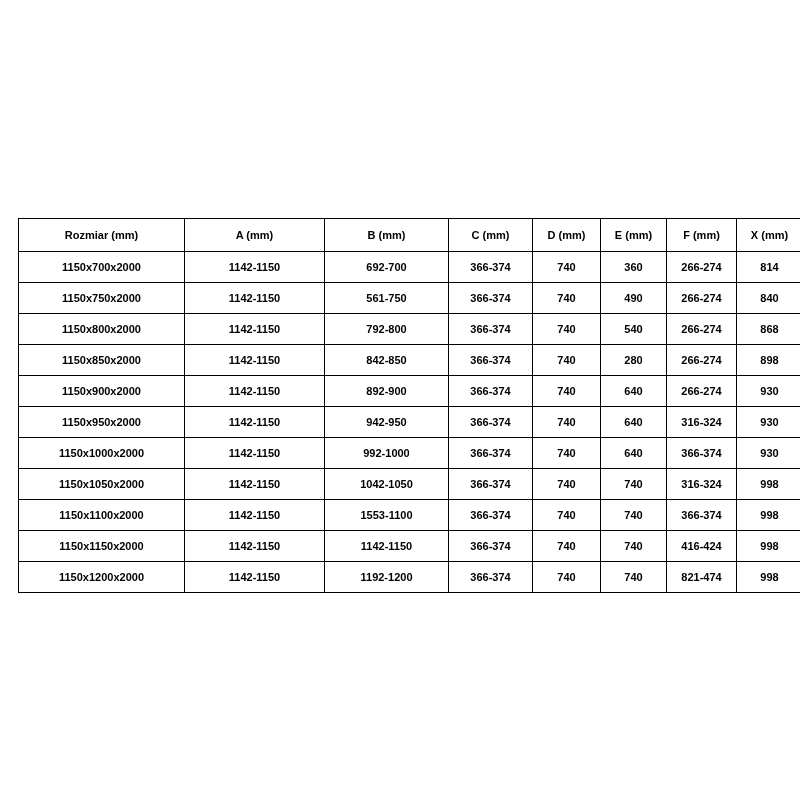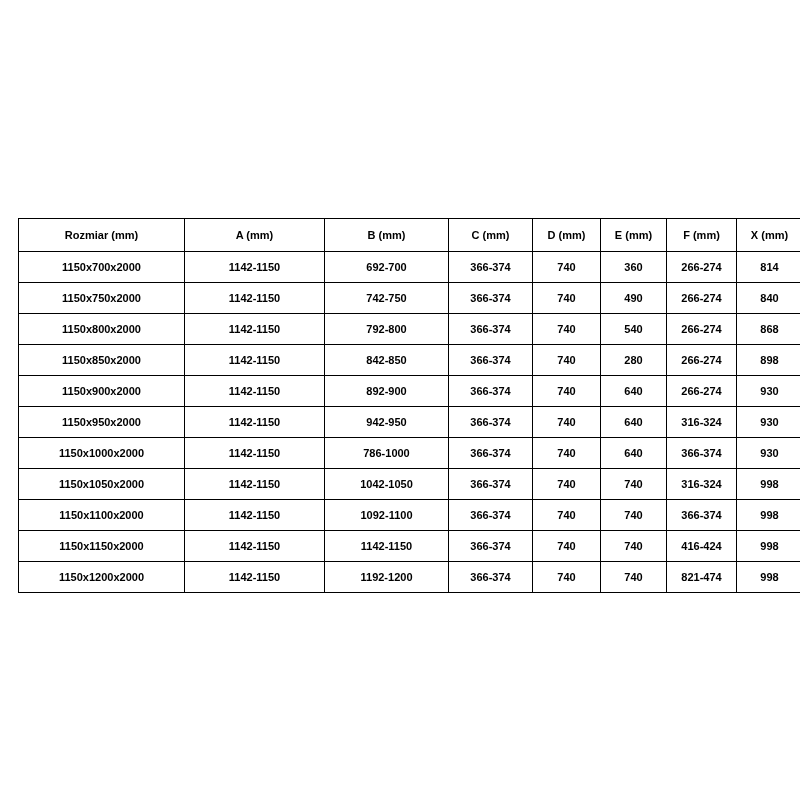--- a/index.html
+++ b/index.html
@@ -94,21 +94,21 @@
           <td>692-700</td>
           <td>366-374</td>
           <td>740</td>
           <td>360</td>
           <td>266-274</td>
           <td>814</td>
         </tr>
         <tr>
           <td>1150x750x2000</td>
           <td>1142-1150</td>
-          <td>742-750</td>
+          <td>561-750</td>
           <td>366-374</td>
           <td>740</td>
           <td>490</td>
           <td>266-274</td>
           <td>840</td>
         </tr>
         <tr>
           <td>1150x800x2000</td>
           <td>1142-1150</td>
           <td>792-800</td>
@@ -144,41 +144,41 @@
           <td>942-950</td>
           <td>366-374</td>
           <td>740</td>
           <td>640</td>
           <td>316-324</td>
           <td>930</td>
         </tr>
         <tr>
           <td>1150x1000x2000</td>
           <td>1142-1150</td>
-          <td>786-1000</td>
+          <td>992-1000</td>
           <td>366-374</td>
           <td>740</td>
           <td>640</td>
           <td>366-374</td>
           <td>930</td>
         </tr>
         <tr>
           <td>1150x1050x2000</td>
           <td>1142-1150</td>
           <td>1042-1050</td>
           <td>366-374</td>
           <td>740</td>
           <td>740</td>
           <td>316-324</td>
           <td>998</td>
         </tr>
         <tr>
           <td>1150x1100x2000</td>
           <td>1142-1150</td>
-          <td>1092-1100</td>
+          <td>1553-1100</td>
           <td>366-374</td>
           <td>740</td>
           <td>740</td>
           <td>366-374</td>
           <td>998</td>
         </tr>
         <tr>
           <td>1150x1150x2000</td>
           <td>1142-1150</td>
           <td>1142-1150</td>

